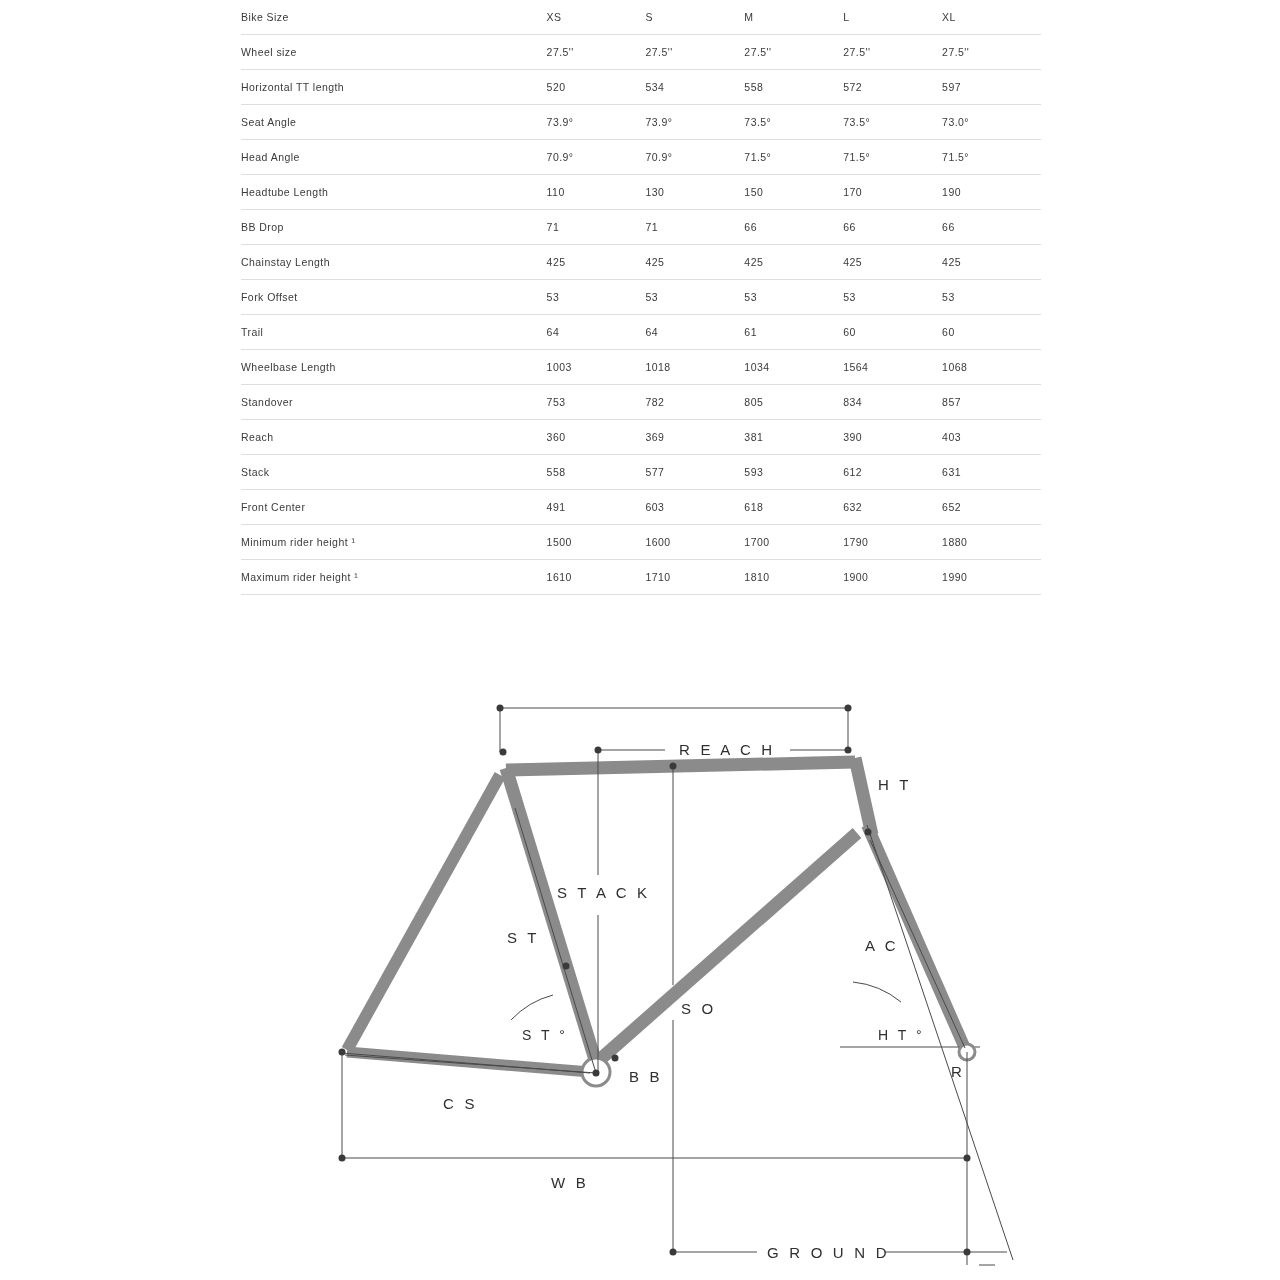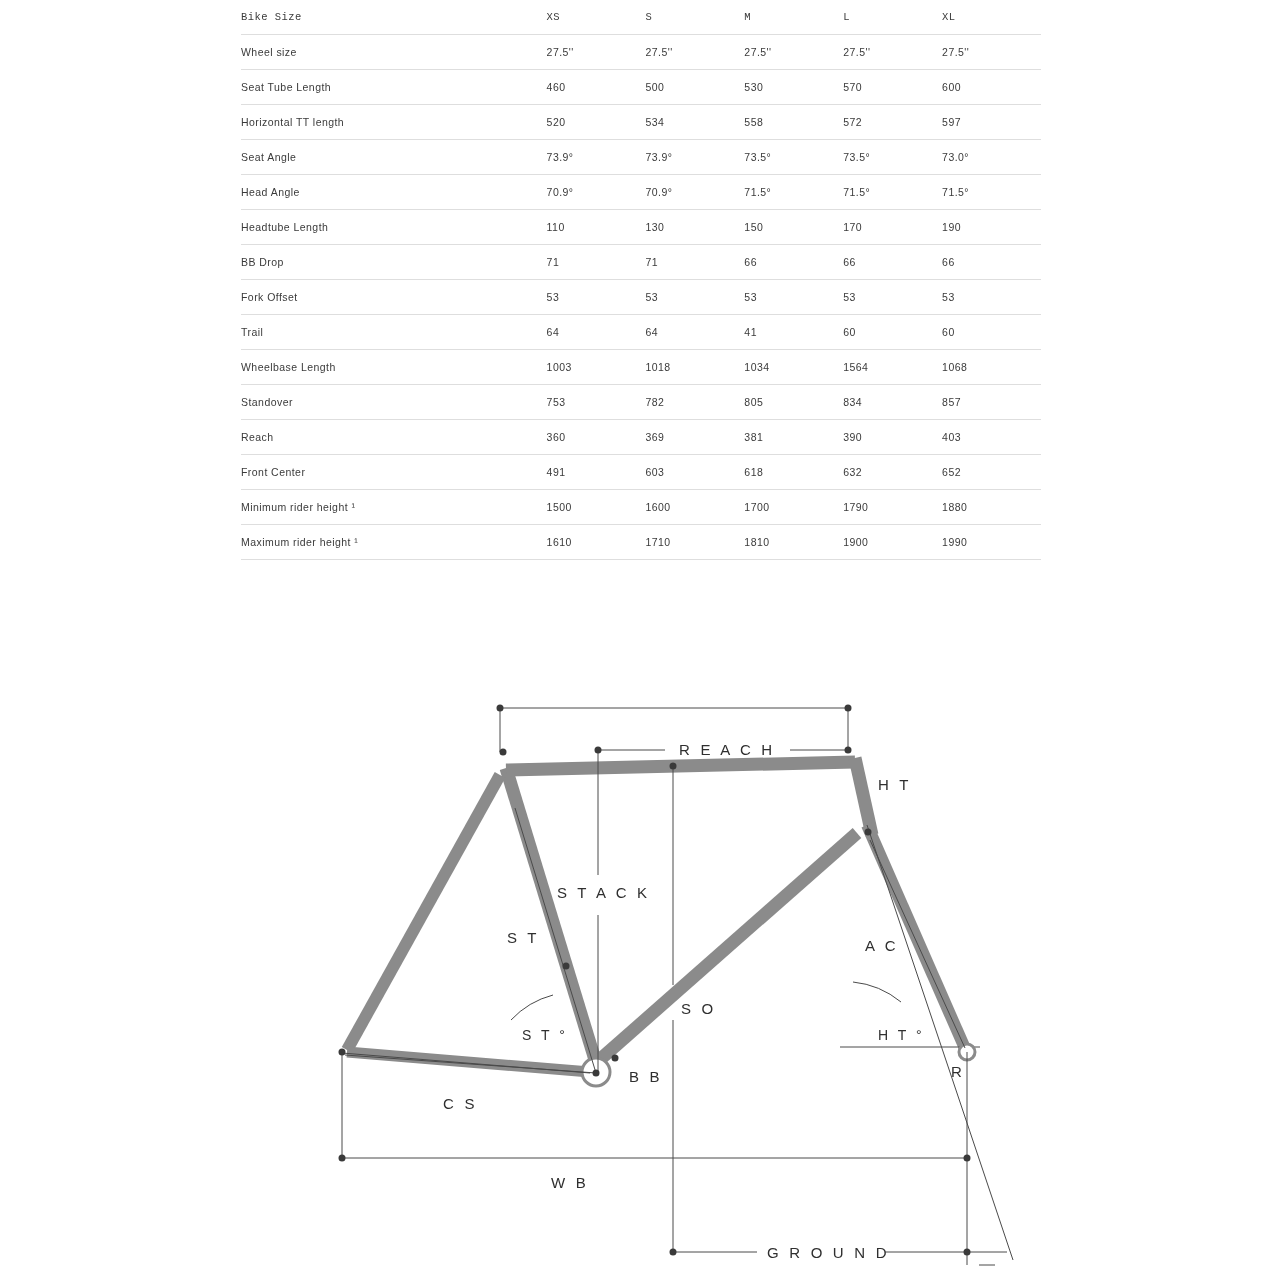--- a/index.html
+++ b/index.html
@@ -34,21 +34,20 @@
     font-size: 10.5px;
     letter-spacing: 0.45px;
     color: #3a3a3a;
     padding: 11px 0 11px 0;
     border-bottom: 1px solid #dedede;
     vertical-align: middle;
     white-space: nowrap;
   }
   table.geo tr.header-row td {
     color: #3a3a3a;
-    font-family: Liberation Mono, monospace;
   }
   table.geo col.c-label { width: 272px; }
   table.geo col.c-val   { width: 88px; }
   table.geo td.val { padding-left: 0; }
 
   
   #diagram {
     position: absolute;
     left: 0;
     top: 690px;
@@ -98,28 +97,20 @@
 
       <tr>
         <td>Wheel size</td>
         <td class="val">27.5''</td>
         <td class="val">27.5''</td>
         <td class="val">27.5''</td>
         <td class="val">27.5''</td>
         <td class="val">27.5''</td>
       </tr>
       <tr>
-        <td>Seat Tube Length</td>
-        <td class="val">460</td>
-        <td class="val">500</td>
-        <td class="val">530</td>
-        <td class="val">570</td>
-        <td class="val">600</td>
-      </tr>
-      <tr>
         <td>Horizontal TT length</td>
         <td class="val">520</td>
         <td class="val">534</td>
         <td class="val">558</td>
         <td class="val">572</td>
         <td class="val">597</td>
       </tr>
       <tr>
         <td>Seat Angle</td>
         <td class="val">73.9°</td>
@@ -146,32 +137,40 @@
       </tr>
       <tr>
         <td>BB Drop</td>
         <td class="val">71</td>
         <td class="val">71</td>
         <td class="val">66</td>
         <td class="val">66</td>
         <td class="val">66</td>
       </tr>
       <tr>
+        <td>Chainstay Length</td>
+        <td class="val">425</td>
+        <td class="val">425</td>
+        <td class="val">425</td>
+        <td class="val">425</td>
+        <td class="val">425</td>
+      </tr>
+      <tr>
         <td>Fork Offset</td>
         <td class="val">53</td>
         <td class="val">53</td>
         <td class="val">53</td>
         <td class="val">53</td>
         <td class="val">53</td>
       </tr>
       <tr>
         <td>Trail</td>
         <td class="val">64</td>
         <td class="val">64</td>
-        <td class="val">41</td>
+        <td class="val">61</td>
         <td class="val">60</td>
         <td class="val">60</td>
       </tr>
       <tr>
         <td>Wheelbase Length</td>
         <td class="val">1003</td>
         <td class="val">1018</td>
         <td class="val">1034</td>
         <td class="val">1564</td>
         <td class="val">1068</td>
@@ -184,20 +183,28 @@
         <td class="val">834</td>
         <td class="val">857</td>
       </tr>
       <tr>
         <td>Reach</td>
         <td class="val">360</td>
         <td class="val">369</td>
         <td class="val">381</td>
         <td class="val">390</td>
         <td class="val">403</td>
+      </tr>
+      <tr>
+        <td>Stack</td>
+        <td class="val">558</td>
+        <td class="val">577</td>
+        <td class="val">593</td>
+        <td class="val">612</td>
+        <td class="val">631</td>
       </tr>
       <tr>
         <td>Front Center</td>
         <td class="val">491</td>
         <td class="val">603</td>
         <td class="val">618</td>
         <td class="val">632</td>
         <td class="val">652</td>
       </tr>
       <tr>

